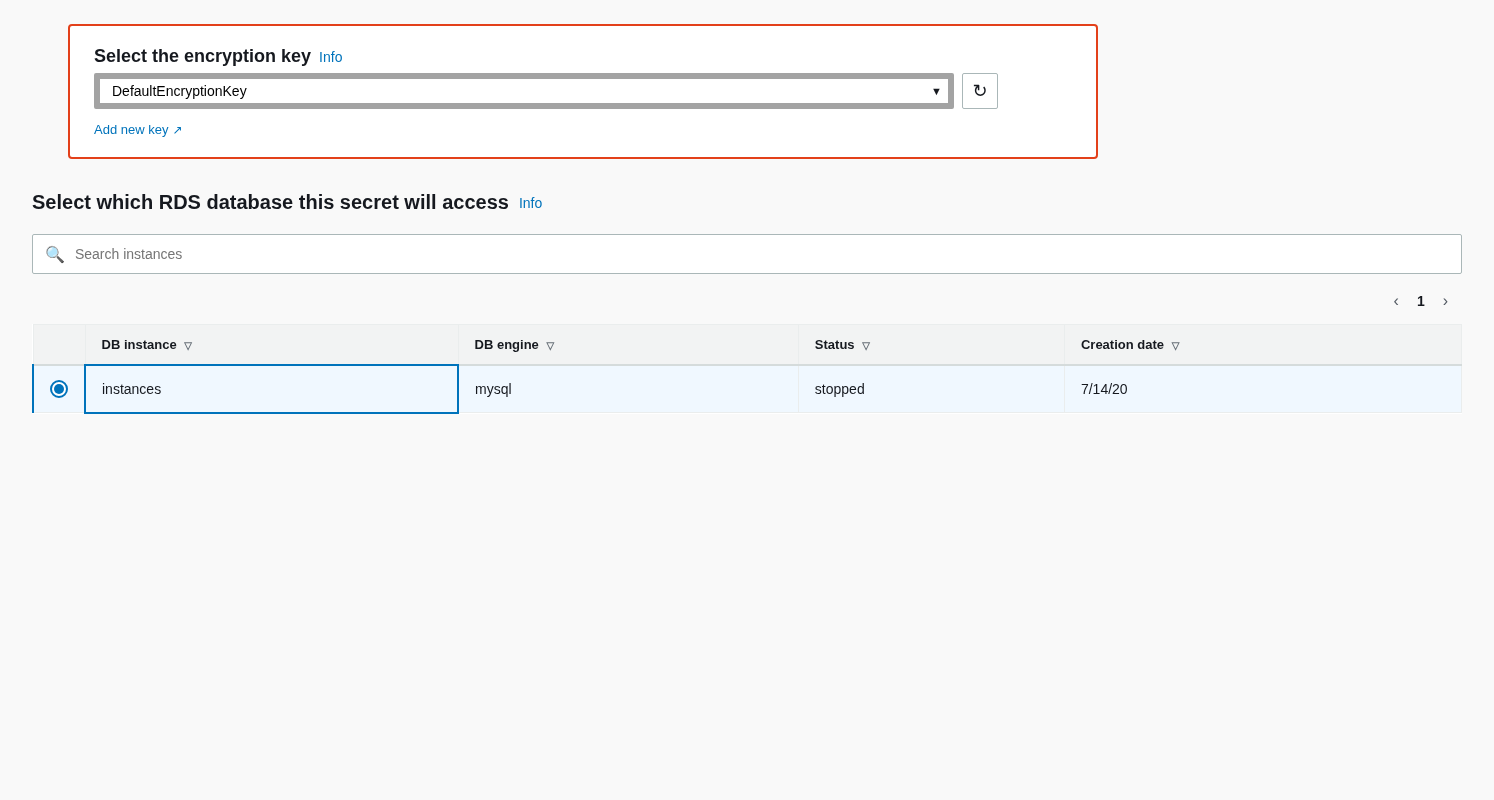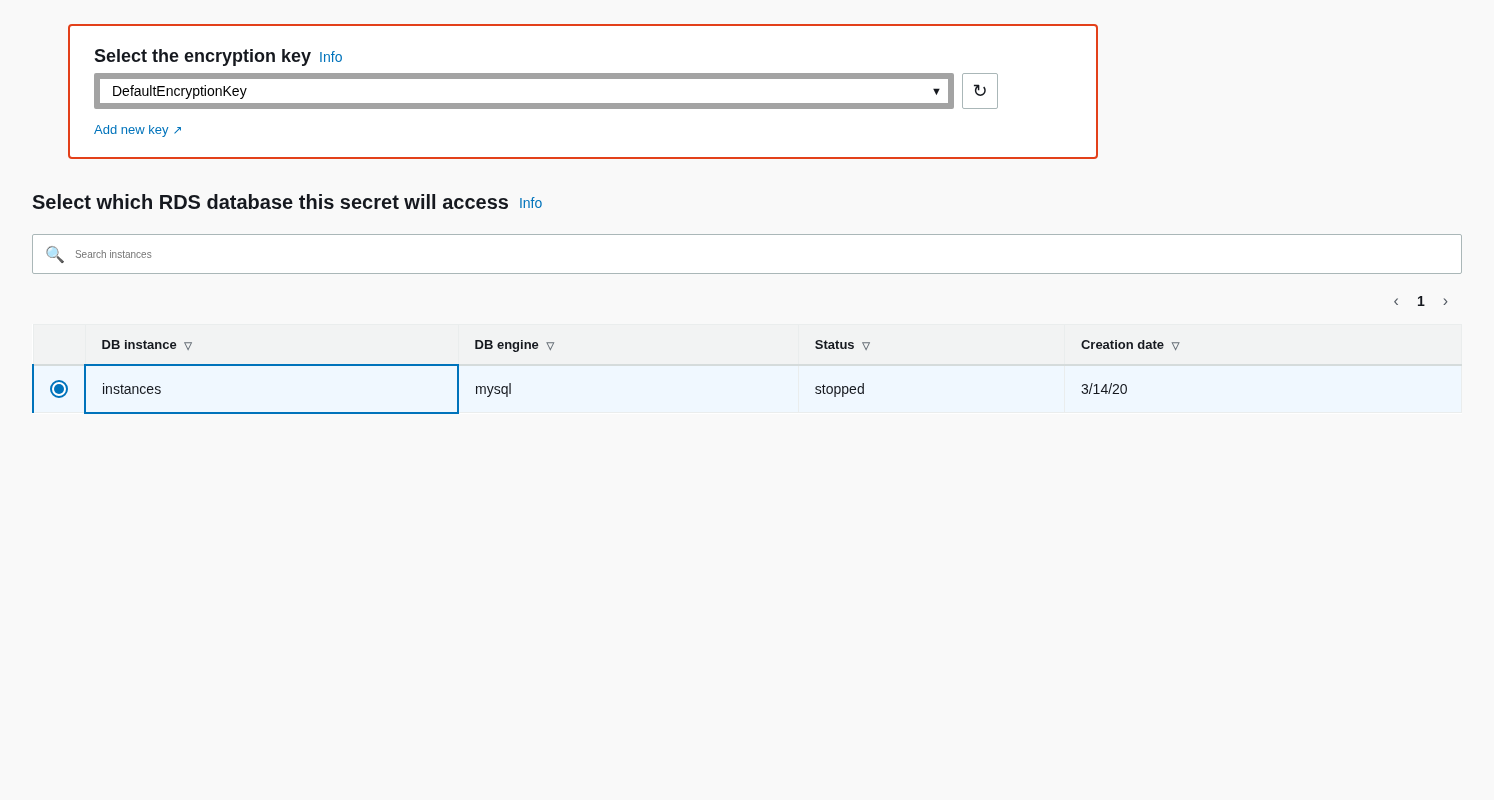--- a/index.html
+++ b/index.html
@@ -148,21 +148,21 @@
 
     .search-icon {
       color: #687078;
       font-size: 16px;
       margin-right: 10px;
     }
 
     .search-input {
       border: none;
       outline: none;
-      font-size: 10px;
+      font-size: 14px;
       color: #000000;
       width: 100%;
       background: transparent;
     }
 
     .pagination-row {
       display: flex;
       justify-content: flex-end;
       align-items: center;
       gap: 12px;
@@ -334,17 +334,17 @@
         </th>
       </tr>
     </thead>
     <tbody id="table-body">
 
     <tr style="background: rgb(240, 248, 255);">
           <td class="radio-cell" style="border-left: 2px solid rgb(0, 115, 187);"><div class="radio-btn checked" style="border-color: rgb(0, 115, 187);"></div></td>
           <td style="border: 2px solid rgb(0, 115, 187); font-weight: 500;">instances</td>
           <td>mysql</td>
           <td>stopped</td>
-          <td>3/14/20</td>
+          <td>7/14/20</td>
         </tr>
       </tbody>
   </table>
 </div>
 
 </body></html>

